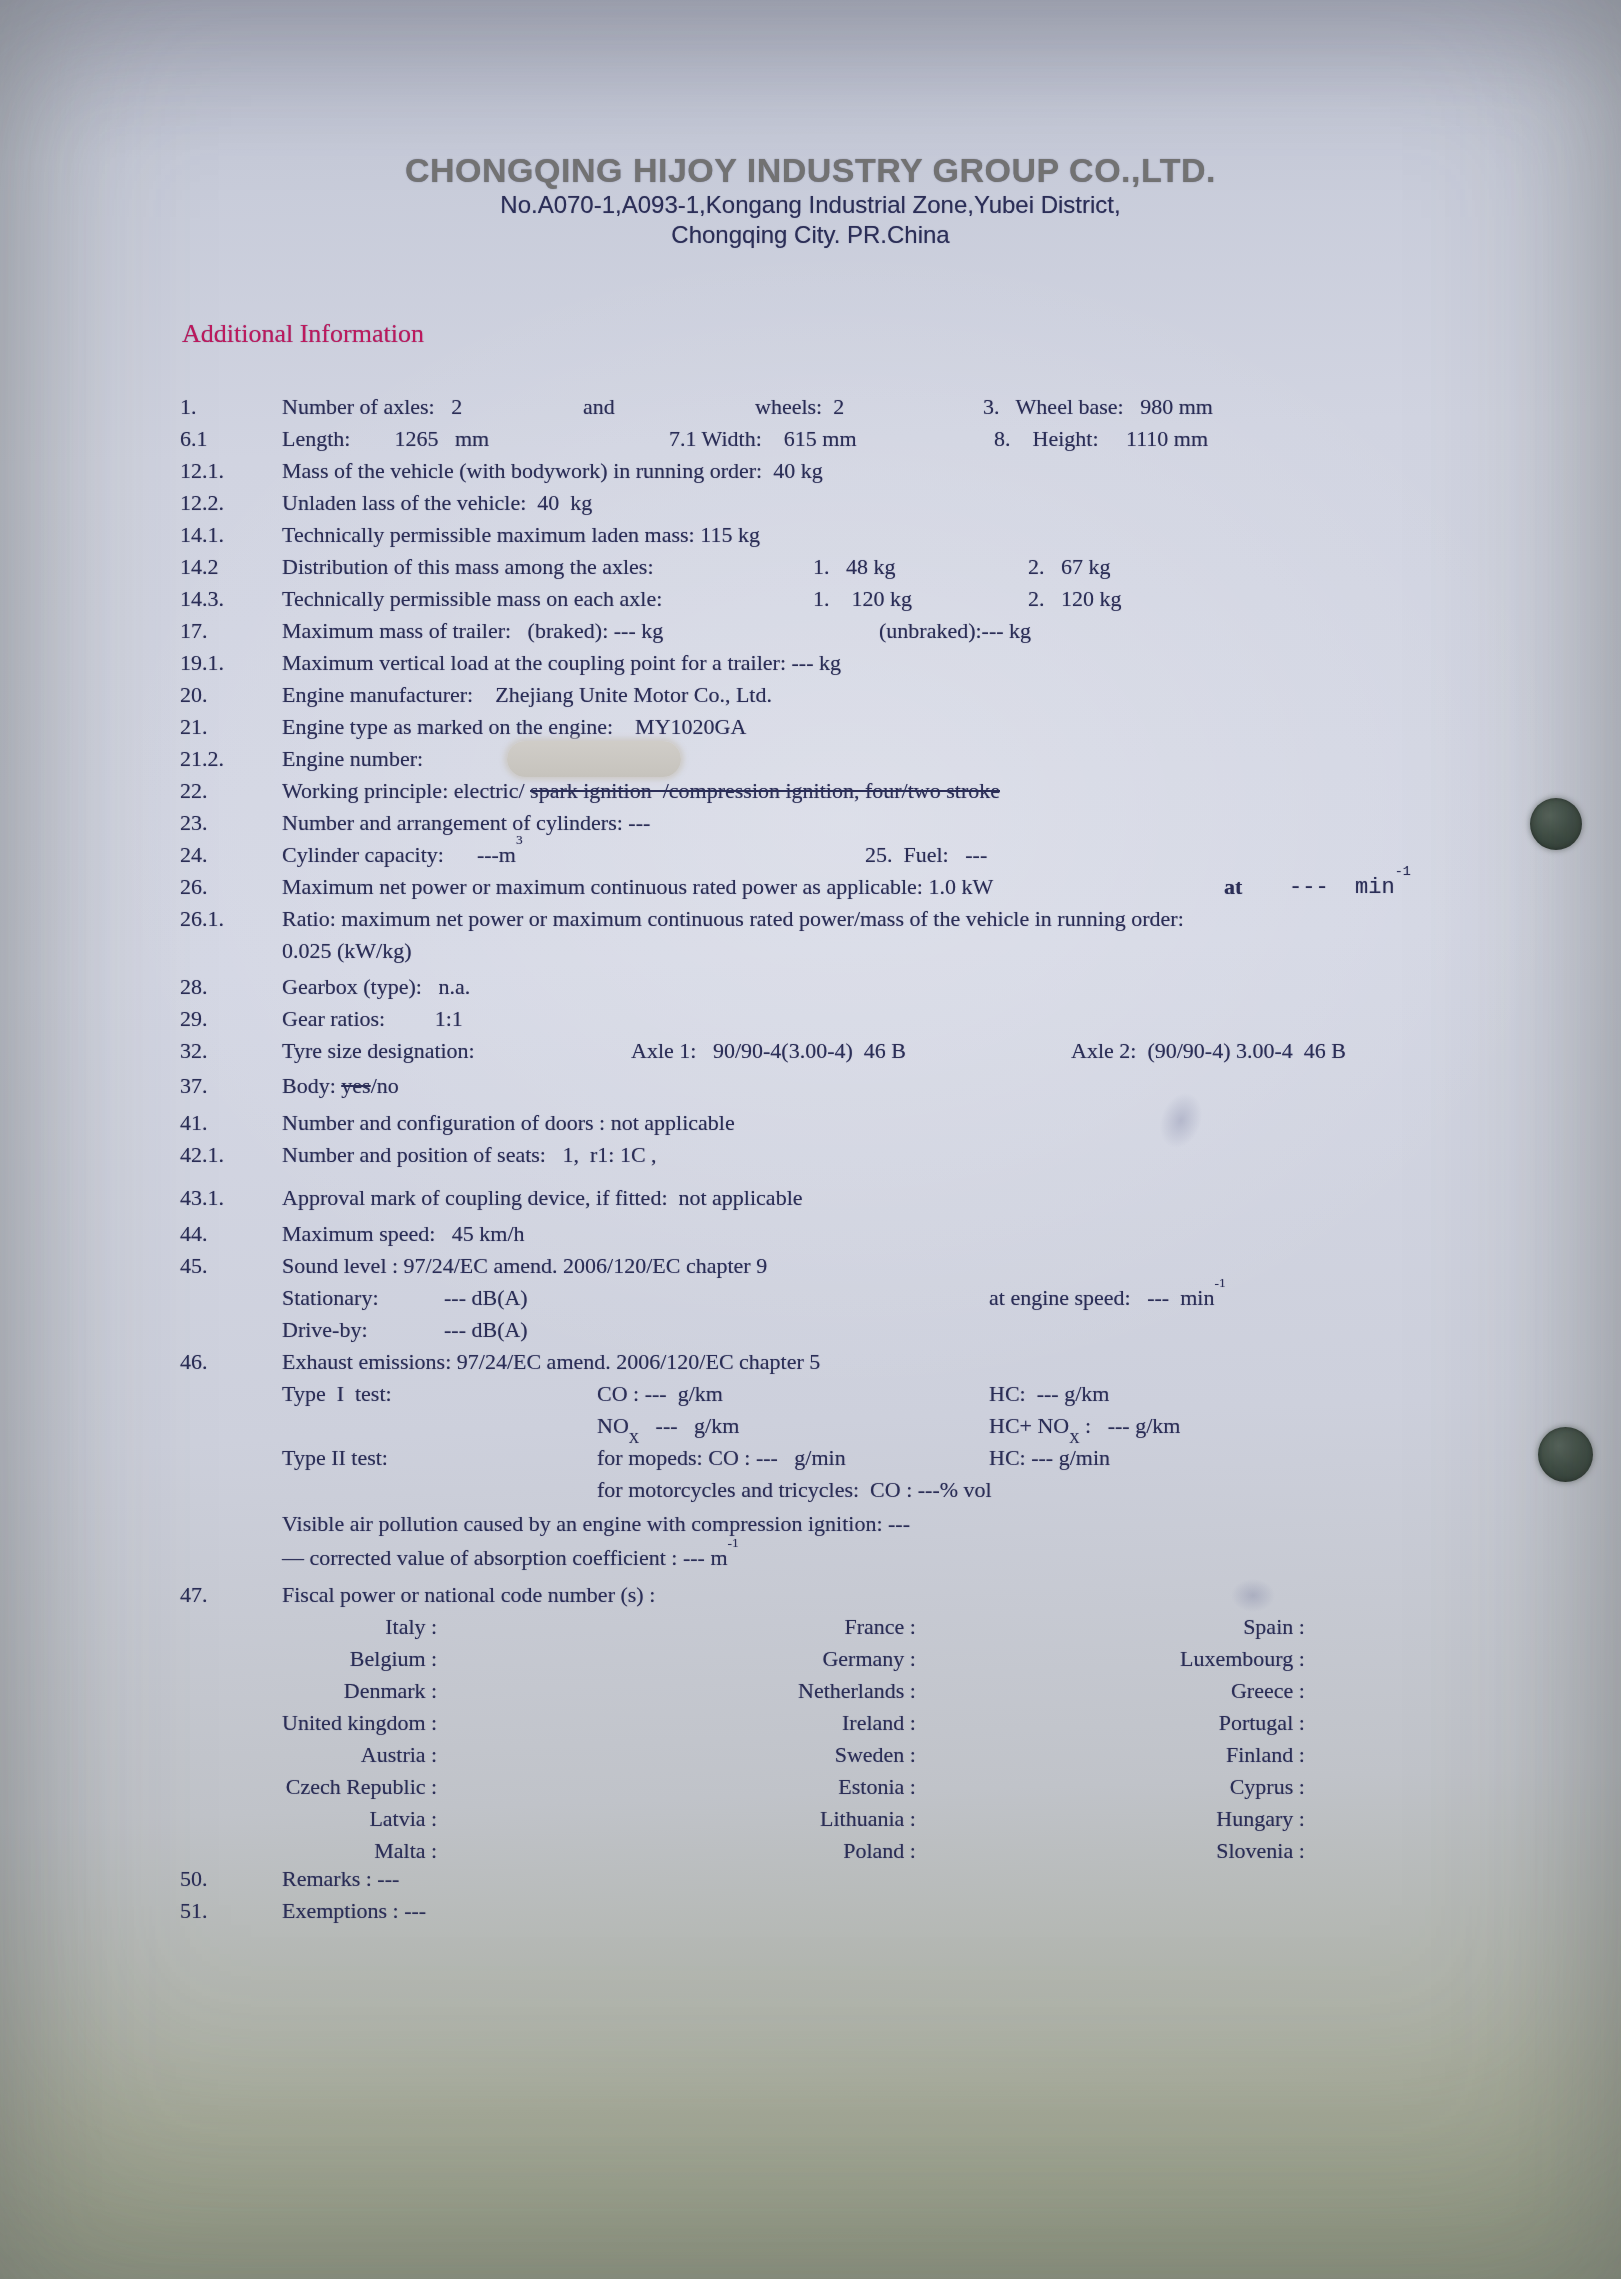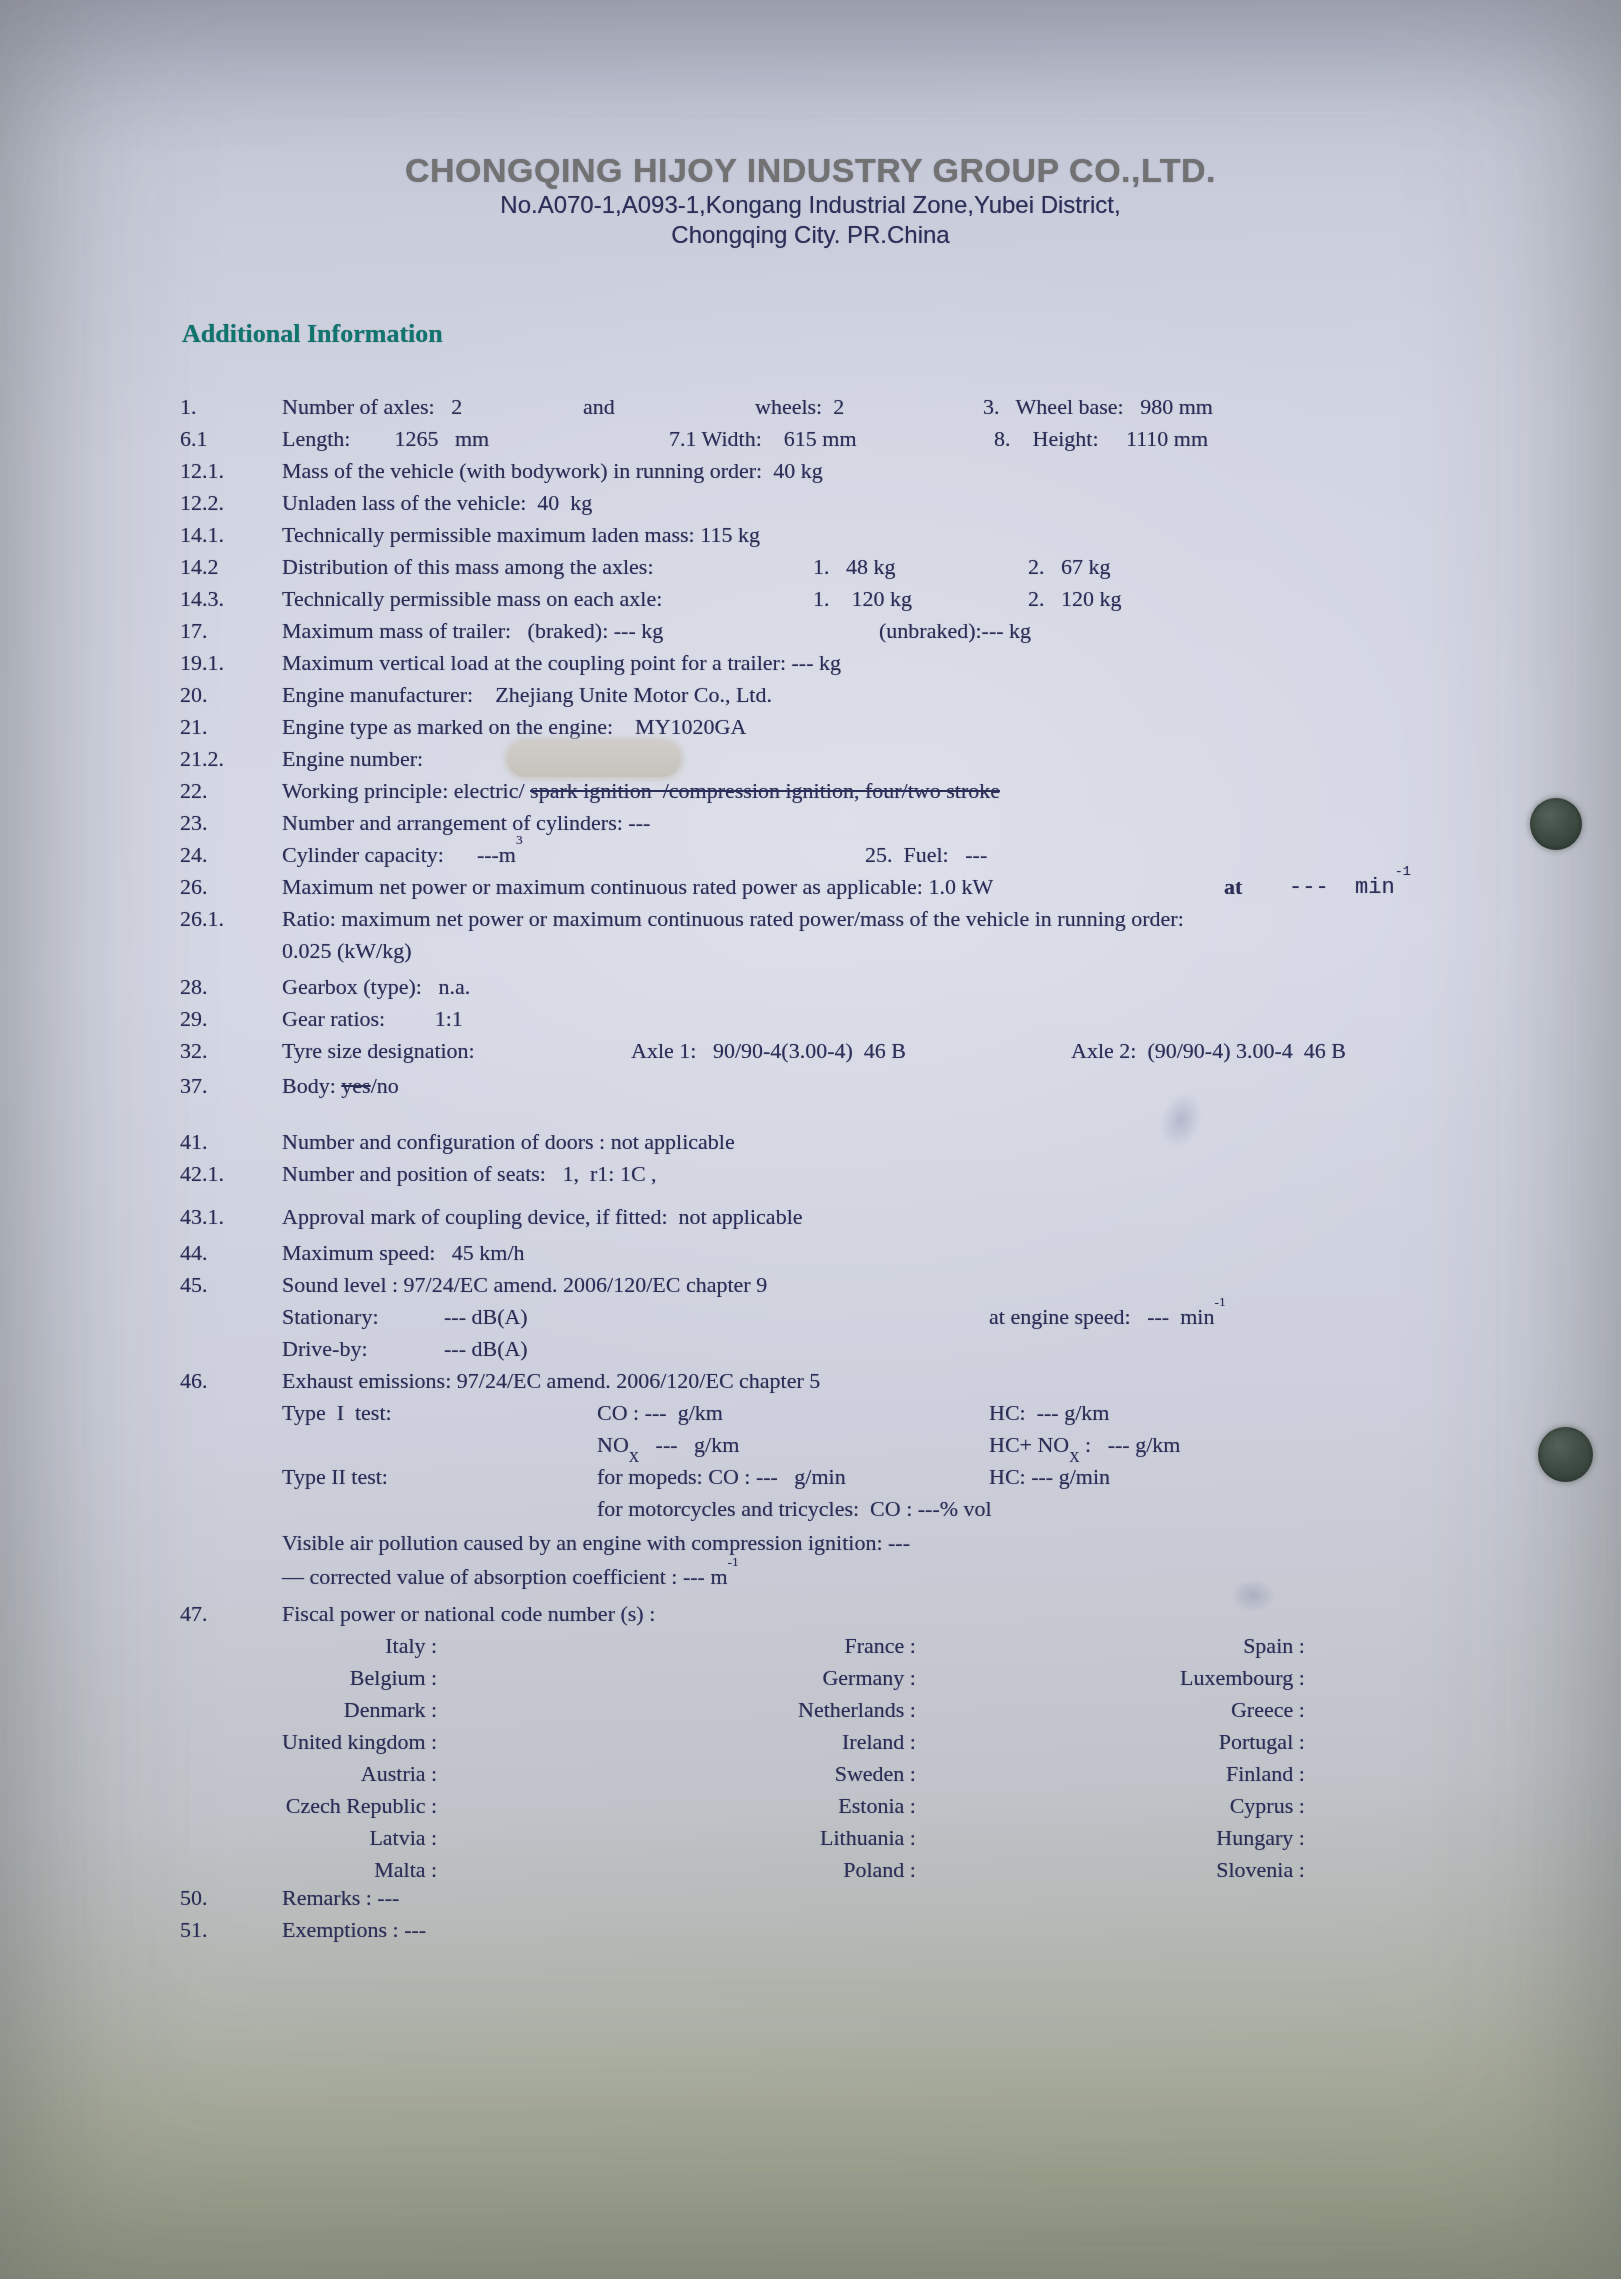--- a/index.html
+++ b/index.html
@@ -9,24 +9,24 @@
       radial-gradient(ellipse 1051px 813px at 52% 36%, rgba(255,255,255,0.22), rgba(255,255,255,0) 72%),
       linear-gradient(178deg, #b6bac9 0%, #c7cbd9 7%, #d1d4e1 20%, #d4d7e4 42%, #cdd0dc 62%, #c0c3c9 78%, #a9ad9f 91%, #99a08c 100%);
     font-family:"Liberation Serif", serif;
   }
   .vignette{position:absolute;inset:0;pointer-events:none;
     box-shadow: inset 0 0 182px rgba(72,76,92,0.30), inset 0 -124px 210px rgba(112,120,84,0.28), inset 0 48px 105px rgba(92,97,112,0.18);}
   .ink{color:#2b2e57;text-shadow:0 0 1.1px rgba(40,42,85,0.45);}
   .header{position:absolute;top:151px;left:0;width:100%;text-align:center;font-family:"Liberation Sans",sans-serif;}
   .company{font-size:34px;font-weight:bold;letter-spacing:0.5px;color:#737373;text-shadow:0 0 1.3px rgba(39,42,88,0.5);}
   .addr{font-size:24px;color:#2b2e57;line-height:30px;text-shadow:0 0 1.1px rgba(40,42,85,0.45);}
-  .section-title{position:absolute;top:319px;left:182px;font-size:26px;font-weight:bold;color:#0f766e;text-shadow:0 0 1.1px rgba(40,42,85,0.5);}
+  .section-title{position:absolute;top:319px;left:182px;font-size:26px;font-weight:normal;color:#be185d;text-shadow:0 0 1.1px rgba(40,42,85,0.5);}
   .content{position:absolute;top:394px;left:0;width:100%;font-size:22px;}
   .row{position:relative;height:32px;width:100%;}
-  .mt3{margin-top:2.9px;} .mt4{margin-top:3.8px;} .mt7{margin-top:24px;} .mt12{margin-top:11.5px;} .mt2{margin-top:1.9px;} .mt6{margin-top:5.7px;}
+  .mt3{margin-top:2.9px;} .mt4{margin-top:3.8px;} .mt7{margin-top:5px;} .mt12{margin-top:11.5px;} .mt2{margin-top:1.9px;} .mt6{margin-top:5.7px;}
   .num{position:absolute;left:180px;white-space:pre;}
   .t{position:absolute;white-space:pre;}
   .t span{white-space:pre;}
   .l295{left:282px;} .l465{left:444px;} .l610{left:583px;} .l625{left:597px;} .l660{left:631px;}
   .l700{left:669px;} .l790{left:755px;} .l835{left:798px;} .l850{left:813px;} .l905{left:865px;}
   .l920{left:879px;} .l1028{left:983px;} .l1035{left:989px;} .l1040{left:994px;} .l1075{left:1028px;}
   .l1120{left:1071px;} .l1262{left:1180px;} .l1280{left:1224px;font-weight:bold;} .l1348{left:1289px;font-family:Liberation Mono, monospace;}
   .strike{text-decoration:line-through;text-decoration-thickness:2.1px;}
   sup.sp{font-size:13.4px;position:relative;top:-9.6px;white-space:pre;}
   sub.sb{font-size:14.3px;position:relative;top:4.8px;white-space:pre;}

